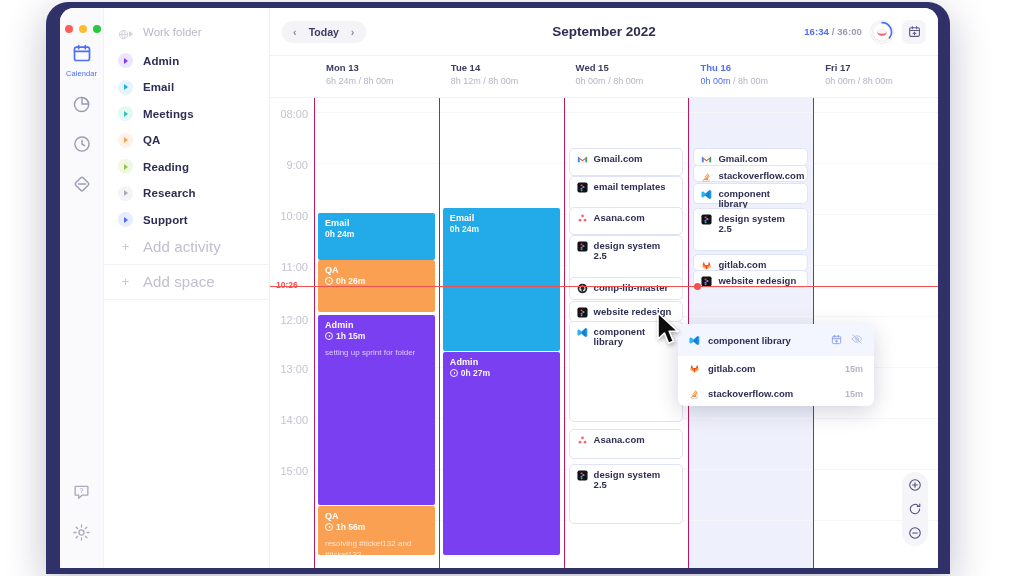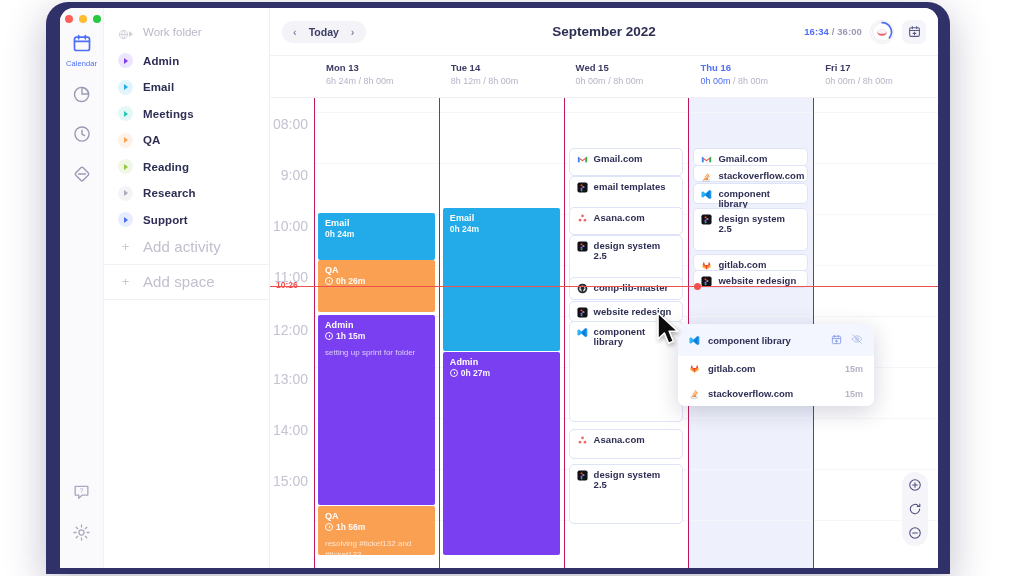--- a/index.html
+++ b/index.html
@@ -21,21 +21,21 @@
     position: absolute; left: 60px; top: 8px; width: 878px; height: 560px;
     background: #ffffff; border-radius: 14px 14px 0 0; overflow: hidden;
     display: flex;
   }
 
   
   .rail {
     width: 44px; flex: 0 0 44px; background: #fafafc;
     border-right: 1px solid #f0f0f5;
     display: flex; flex-direction: column; align-items: center;
-    padding-top: 7px; position: relative;
+    padding-top: 17px; position: relative;
   }
   .traffic { display: flex; gap: 6px; align-self: flex-start; margin-left: 5px; margin-bottom: 10px; }
   .dot { width: 8px; height: 8px; border-radius: 50%; }
   .dot.r { background: #ff5f57; } .dot.y { background: #febc2e; } .dot.g { background: #28c840; }
   .rail-item {
     width: 38px; margin-bottom: 16px;
     display: flex; flex-direction: column; align-items: center; gap: 2px;
     cursor: pointer;
   }
   .rail-label { font-size: 7.5px; color: #4d6ef5; letter-spacing: .1px; }
@@ -94,21 +94,21 @@
   .gutter { width: 44px; flex: 0 0 44px; }
   .daycol-h { flex: 1; padding: 6px 0 0 12px; }
   .daycol-h .d { font-size: 9.5px; font-weight: bold; color: #3b3b63; }
   .daycol-h .h { font-size: 9px; color: #b4b4c6; margin-top: 3px; }
   .daycol-h.today .d { color: #4d6ef5; }
   .daycol-h.today .h .acc { color: #4d6ef5; }
 
   
   .body { flex: 1; display: flex; position: relative; overflow: hidden; }
   .timecol { width: 44px; flex: 0 0 44px; position: relative; }
-  .tlabel { position: absolute; right: 6px; font-size: 14px; color: #c3c3d2; margin-top: 8px; }
+  .tlabel { position: absolute; right: 6px; font-size: 11px; color: #c3c3d2; }
   .cols { flex: 1; display: flex; position: relative; }
   .col { flex: 1; position: relative; border-left: 1px solid #be185d; }
   .col.today { background: #eef1fb; }
   .hline { position: absolute; left: 0; right: 0; height: 1px; background: #f6f6fa; }
 
   
   .ev { position: absolute; left: 3px; right: 4px; border-radius: 2px;
         padding: 5px 7px; color: #fff; overflow: hidden; cursor: pointer; }
   .ev .t { font-size: 9px; font-weight: bold; line-height: 1.25; letter-spacing:.1px; }
   .ev .dur { font-size: 8.5px; font-weight: bold; display: flex; align-items: center; gap: 3px; opacity: .95; }

